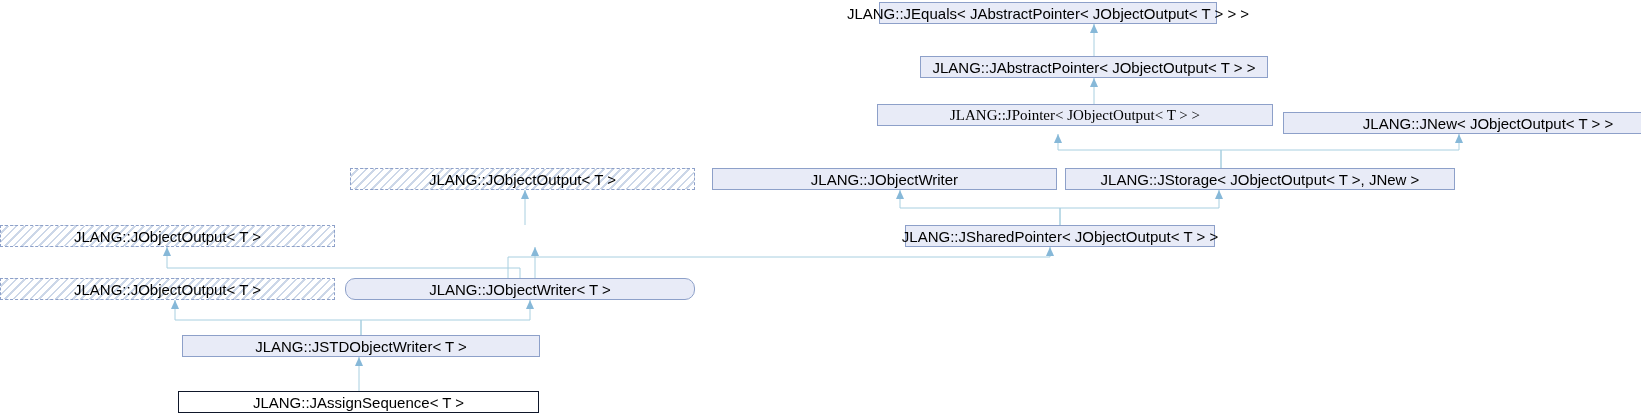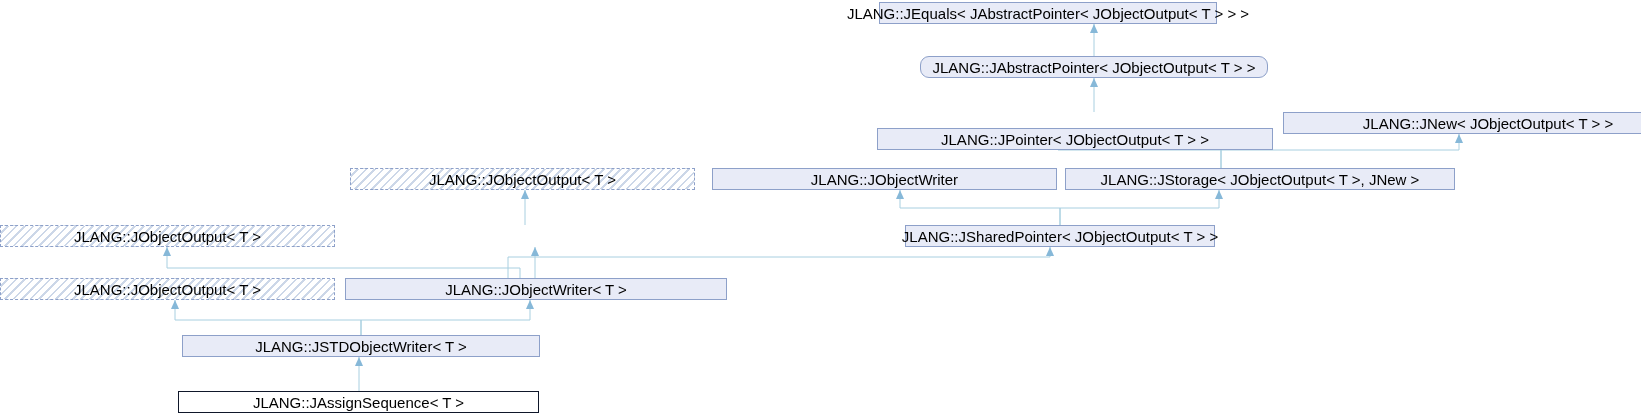--- a/index.html
+++ b/index.html
@@ -45,38 +45,38 @@
     <polyline points="535,278 535,247" marker-end="url(#arrow)"></polyline>
     <polyline points="520,278 520,268 167,268 167,247" marker-end="url(#arrow)"></polyline>
     <polyline points="508,278 508,257 1050,257 1050,247" marker-end="url(#arrow)"></polyline>
     <polyline points="361,335 361,320 175,320 175,300" marker-end="url(#arrow)"></polyline>
     <polyline points="361,335 361,320 530,320 530,300" marker-end="url(#arrow)"></polyline>
     <polyline points="359,391 359,357" marker-end="url(#arrow)"></polyline>
   </svg>
 
   <div class="node" style="left:879px;top:2px;width:338px;">JLANG::JEquals&lt; JAbstractPointer&lt; JObjectOutput&lt; T &gt; &gt; &gt;</div>
 
-  <div class="node" style="left:920px;top:56px;width:348px;border-radius:9px;">JLANG::JAbstractPointer&lt; JObjectOutput&lt; T &gt; &gt;</div>
+  <div class="node" style="left:920px;top:56px;width:348px;">JLANG::JAbstractPointer&lt; JObjectOutput&lt; T &gt; &gt;</div>
 
-  <div class="node" style="left:877px;top:128px;width:396px;">JLANG::JPointer&lt; JObjectOutput&lt; T &gt; &gt;</div>
+  <div class="node" style="left:877px;top:104px;width:396px;font-family:Liberation Serif, serif;">JLANG::JPointer&lt; JObjectOutput&lt; T &gt; &gt;</div>
 
   <div class="node" style="left:1283px;top:112px;width:386px;padding-left:24px;">JLANG::JNew&lt; JObjectOutput&lt; T &gt; &gt;</div>
 
   <div class="node dashed" style="left:350px;top:168px;width:345px;">JLANG::JObjectOutput&lt; T &gt;</div>
 
   <div class="node" style="left:712px;top:168px;width:345px;">JLANG::JObjectWriter</div>
 
   <div class="node" style="left:1065px;top:168px;width:390px;">JLANG::JStorage&lt; JObjectOutput&lt; T &gt;, JNew &gt;</div>
 
   <div class="node dashed" style="left:0px;top:225px;width:335px;">JLANG::JObjectOutput&lt; T &gt;</div>
 
 
   <div class="node" style="left:905px;top:225px;width:310px;">JLANG::JSharedPointer&lt; JObjectOutput&lt; T &gt; &gt;</div>
 
   <div class="node dashed" style="left:0px;top:278px;width:335px;">JLANG::JObjectOutput&lt; T &gt;</div>
 
-  <div class="node" style="left:345px;top:278px;width:382px;">JLANG::JObjectWriter&lt; T &gt;</div>
+  <div class="node" style="left:345px;top:278px;width:350px;border-radius:10px;">JLANG::JObjectWriter&lt; T &gt;</div>
 
   <div class="node" style="left:182px;top:335px;width:358px;">JLANG::JSTDObjectWriter&lt; T &gt;</div>
 
   <div class="node focus" style="left:178px;top:391px;width:361px;">JLANG::JAssignSequence&lt; T &gt;</div>
 
 </div>
 
 </body></html>

